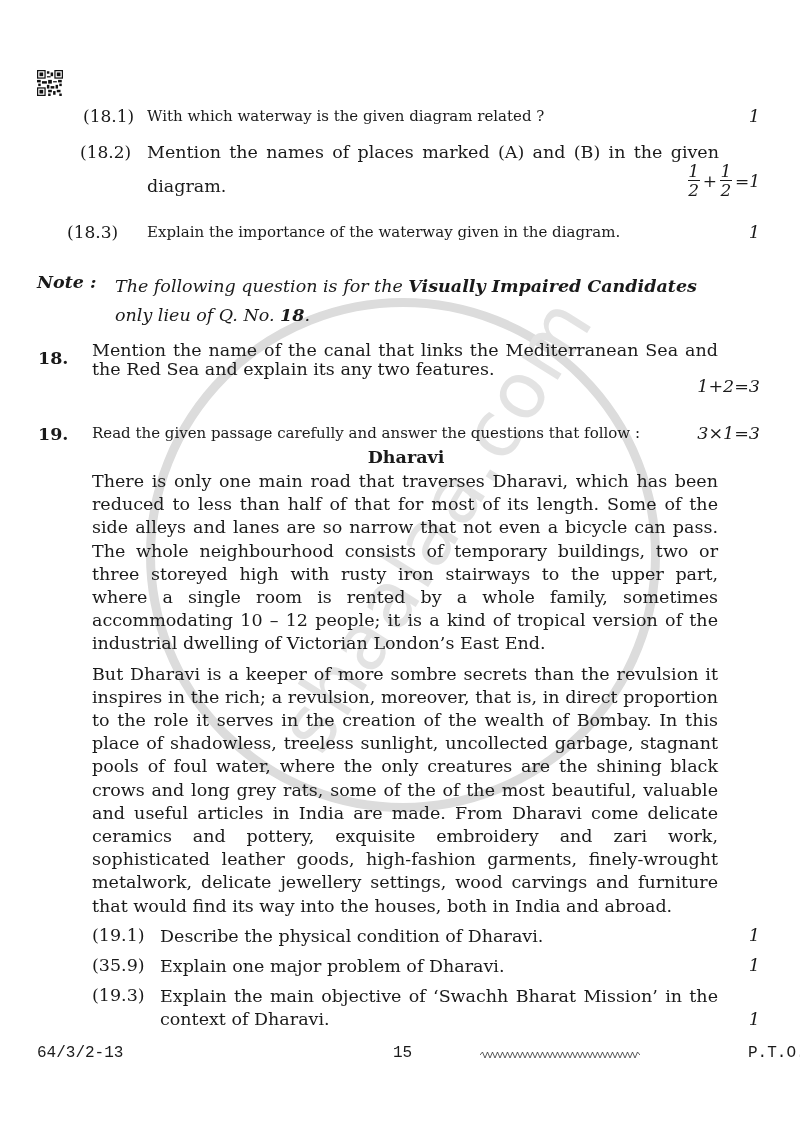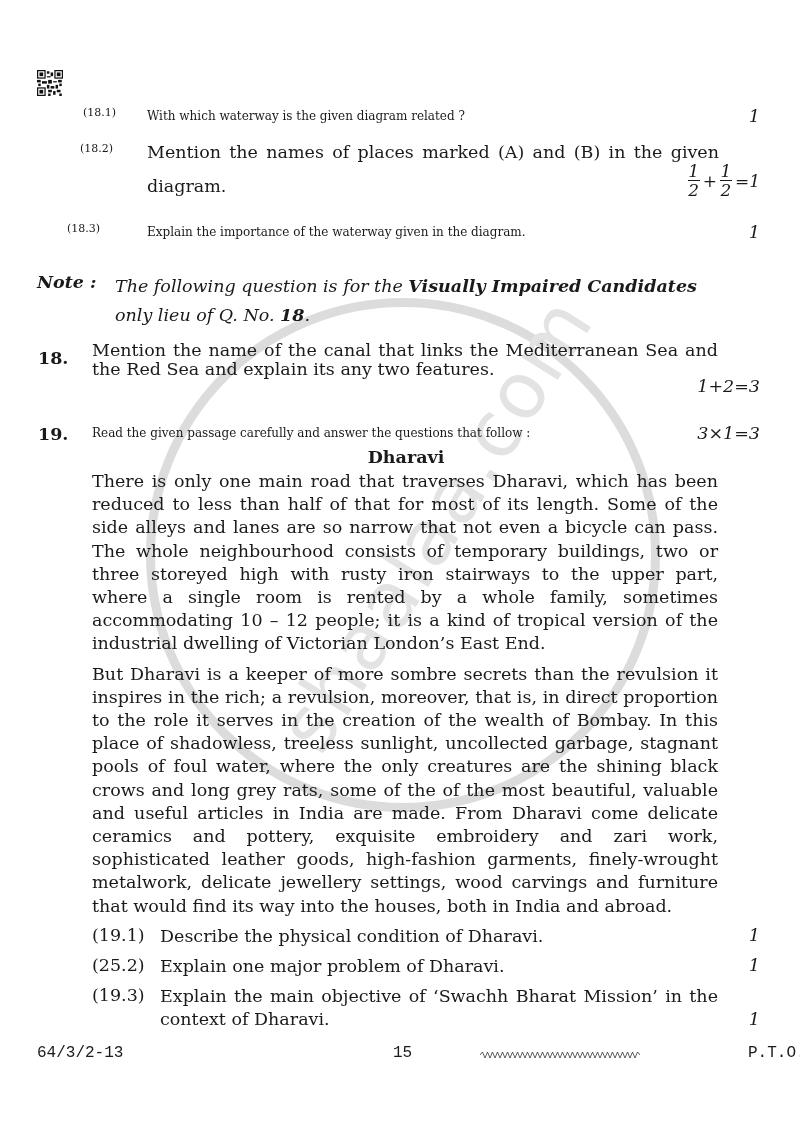--- a/index.html
+++ b/index.html
@@ -14,22 +14,22 @@
       position: absolute; left: 200px; top: 520px; width: 420px;
       transform: rotate(-58deg); transform-origin: center;
       font-family: "DejaVu Sans", "Liberation Sans", sans-serif;
       font-size: 78px; color: #e3e3e3; letter-spacing: 2px; z-index: 0; white-space: nowrap;
     }
 
     .content { position: absolute; inset: 0; z-index: 1; }
 
     .qr { position: absolute; left: 37px; top: 70px; width: 26px; height: 26px; }
 
-    .row { position: absolute; font-size: 12px; line-height: 24px; }
-    .num-sub { position: absolute; font-size: 11px; }
+    .row { position: absolute; font-size: 15px; line-height: 24px; }
+    .num-sub { position: absolute; font-size: 17px; }
     .mark { position: absolute; right: 40px; font-style: italic; font-size: 17.5px; }
 
     .qtext { position: absolute; left: 147px; width: 572px; font-size: 17.5px; line-height: 34px; text-align: justify; }
     .qnum { position: absolute; left: 38px; font-weight: bold; font-size: 17.5px; }
 
     .note-label { position: absolute; left: 37px; top: 272px; font-weight: bold; font-style: italic; font-size: 17.5px; }
     .note-text { position: absolute; left: 115px; top: 272px; width: 610px; font-style: italic; font-size: 17.5px; line-height: 29px; }
 
     .passage-title { position: absolute; left: 0; width: 800px; top: 447px; text-align: center; font-weight: bold; font-size: 17.5px; padding-left: 12px; }
     .passage { position: absolute; left: 92px; width: 626px; font-size: 17.5px; line-height: 23.2px; text-align: justify; text-align-last: left; }
@@ -137,21 +137,21 @@
     <p>But Dharavi is a keeper of more sombre secrets than the revulsion it inspires in the rich; a revulsion, moreover, that is,  in direct proportion to the role it serves in the creation of the wealth of Bombay. In this place of shadowless, treeless sunlight, uncollected garbage, stagnant pools of foul water, where the only creatures are the shining black crows and long grey rats, some of the of the most beautiful, valuable and useful articles in India are made. From Dharavi come delicate ceramics and pottery, exquisite embroidery and zari work, sophisticated leather goods, high-fashion garments, finely-wrought metalwork, delicate jewellery settings, wood carvings and furniture that would find its way into the houses, both in India and abroad.</p>
   </div>
 
   <div class="sub19" style="top:925px;">
     <span class="lbl">(19.1)</span>
     <span class="txt">Describe the physical condition of Dharavi.</span>
   </div>
   <span class="mark" style="top:925px;">1</span>
 
   <div class="sub19" style="top:955px;">
-    <span class="lbl">(25.2)</span>
+    <span class="lbl">(35.9)</span>
     <span class="txt">Explain one major problem of Dharavi.</span>
   </div>
   <span class="mark" style="top:955px;">1</span>
 
   <div class="sub19" style="top:985px;">
     <span class="lbl">(19.3)</span>
     <span class="txt">Explain the main objective of ‘Swachh Bharat Mission’ in the context of Dharavi.</span>
   </div>
   <span class="mark" style="top:1009px;">1</span>
 

